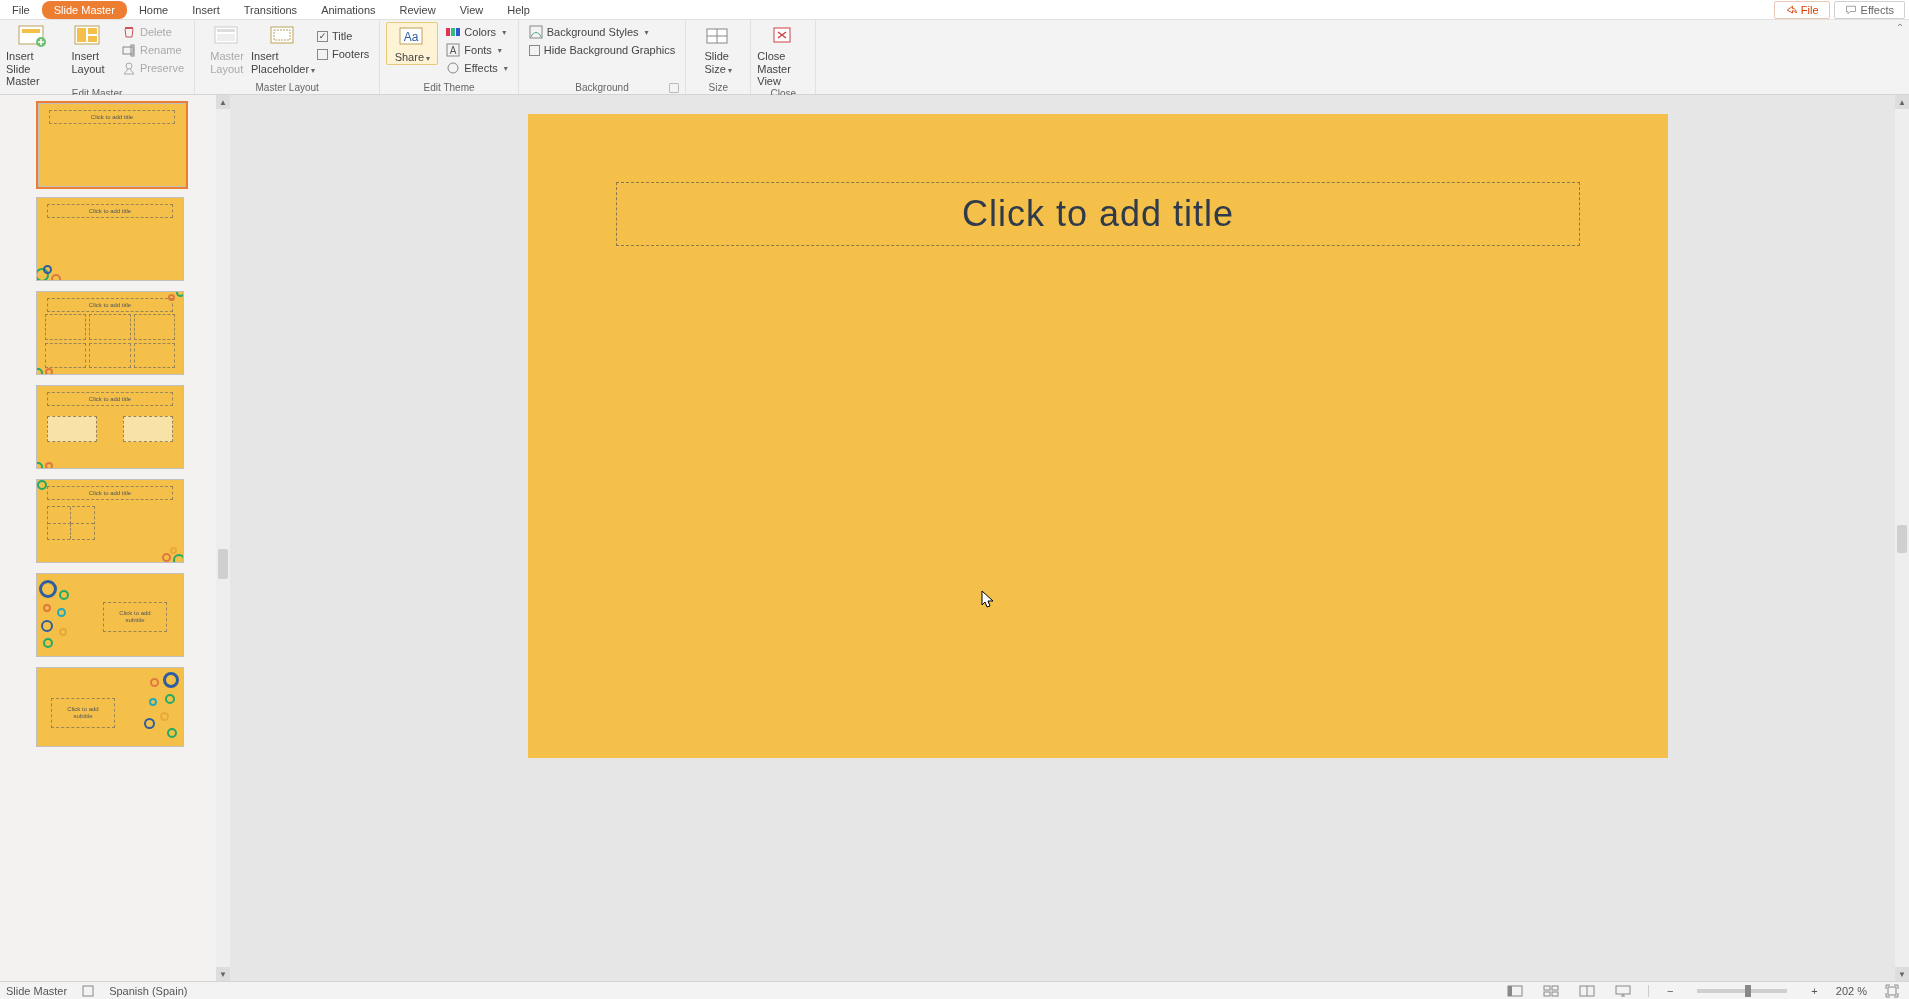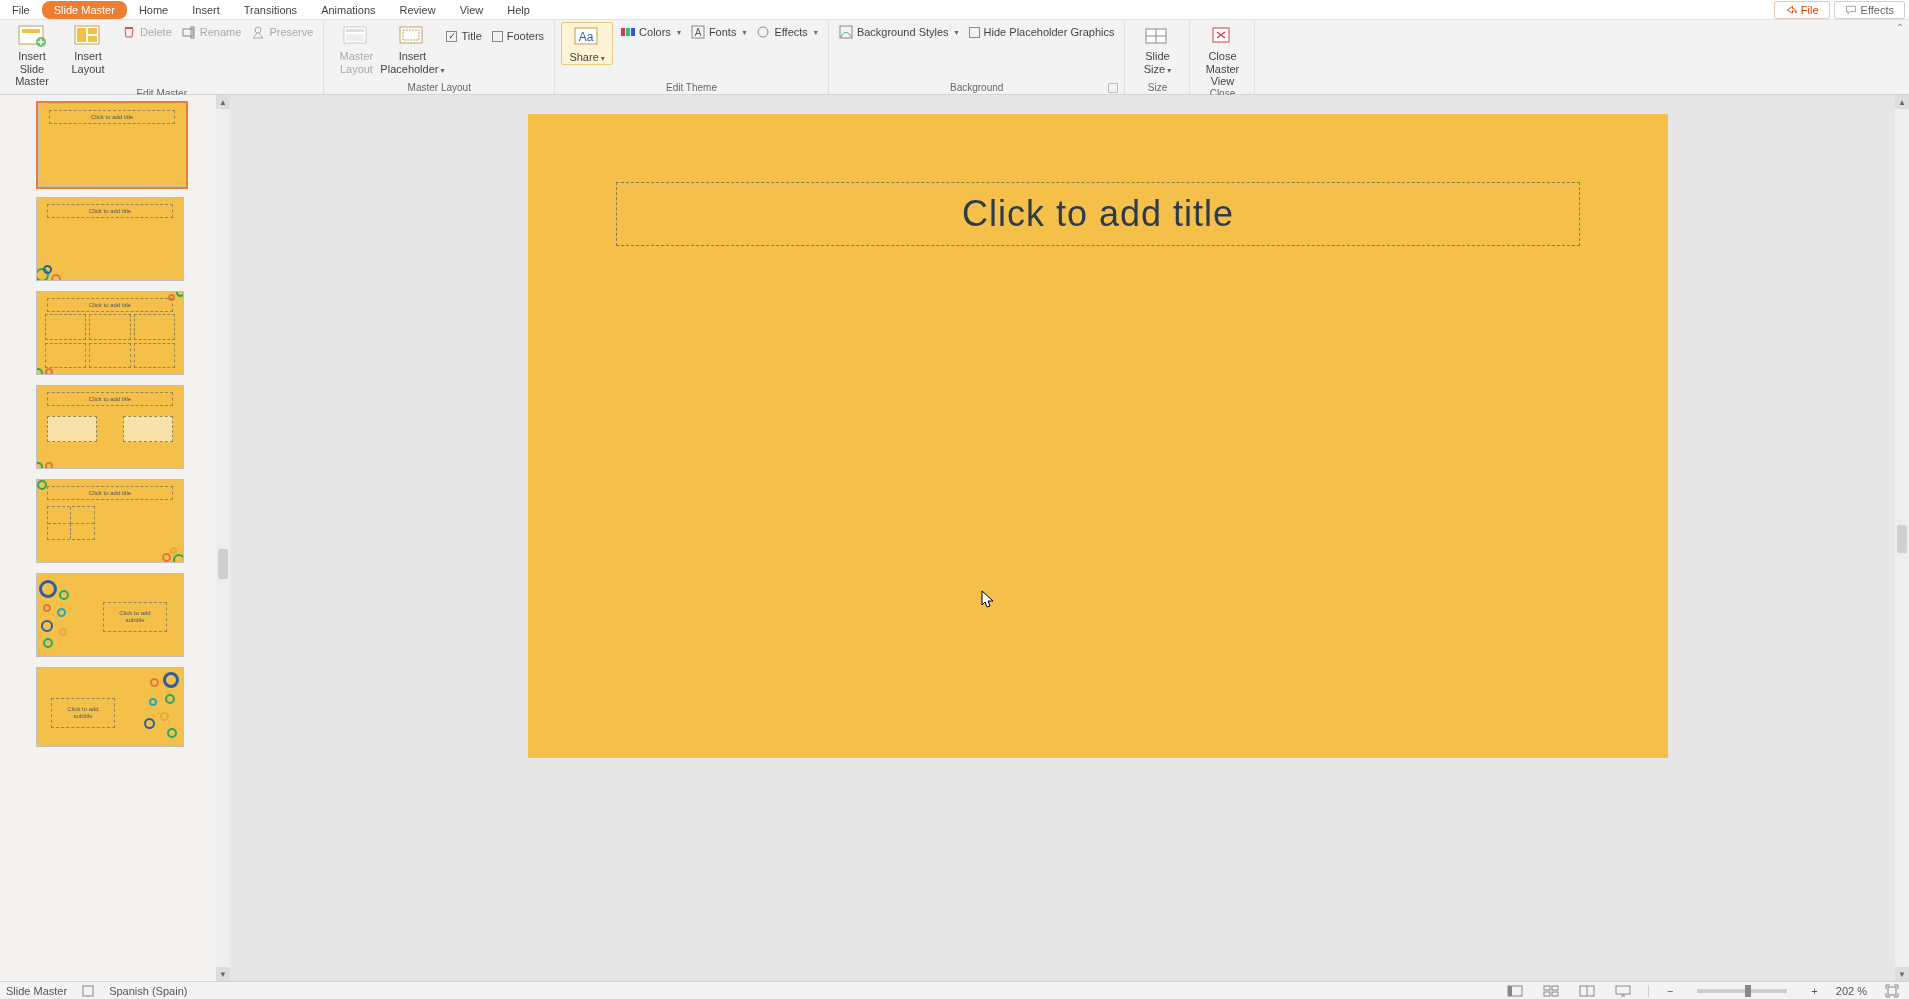--- a/index.html
+++ b/index.html
@@ -13,24 +13,24 @@
 .tabstrip .right-btn { display: flex; align-items: center; gap: 4px; padding: 2px 10px; border: 1px solid #d0d0d0; margin-right: 4px; border-radius: 2px; color: #666; }
 .tabstrip .right-btn.share { color: #d83b01; border-color: #e8c9b8; }
 .tabstrip .right-btn svg { width: 12px; height: 12px; }
 
 
 .ribbon { height: 75px; background: #f3f3f3; border-bottom: 1px solid #d4d4d4; display: flex; font-size: 11px; color: #444; }
 .group { display: flex; flex-direction: column; border-right: 1px solid #e1e1e1; padding: 2px 6px 0 6px; }
 .group-body { flex: 1; display: flex; align-items: flex-start; gap: 4px; }
 .group-label { text-align: center; font-size: 10px; color: #666; padding-bottom: 1px; position: relative; }
 .group-label .launcher { position: absolute; right: 0; bottom: 1px; width: 10px; height: 10px; border: 1px solid #bbb; border-radius: 1px; }
-.big-btn { display: flex; flex-direction: column; align-items: center; justify-content: flex-start; width: 52px; padding-top: 2px; cursor: pointer; text-align: center; line-height: 1.15; }
+.big-btn { display: flex; flex-direction: column; align-items: center; justify-content: flex-start; width: 52px; padding-top: 2px; cursor: pointer; line-height: 1.15; }
 .big-btn .ico { width: 32px; height: 24px; display: flex; align-items: center; justify-content: center; margin-bottom: 2px; }
 .big-btn.disabled { color: #aaa; }
-.stack { display: flex; flex-direction: row; gap: 2px; padding-top: 2px; }
+.stack { display: flex; flex-direction: column; gap: 2px; padding-top: 2px; }
 .small-btn { display: flex; align-items: center; gap: 4px; padding: 1px 4px; cursor: pointer; white-space: nowrap; }
 .small-btn.disabled { color: #aaa; }
 .small-btn .ico { width: 14px; height: 14px; display: flex; align-items: center; justify-content: center; }
 .chk { display: flex; align-items: center; gap: 4px; padding: 2px 4px; cursor: pointer; }
 .chk .box { width: 11px; height: 11px; border: 1px solid #888; display: flex; align-items: center; justify-content: center; }
 .chk .box.checked::after { content: "✓"; font-size: 9px; color: #444; line-height: 1; }
 .drop-caret { font-size: 8px; margin-left: 2px; color: #666; }
 
 
 svg { display: block; }
@@ -260,21 +260,21 @@
               <svg width="14" height="14" viewBox="0 0 14 14">
                 <path d="M2 12c2-6 8-6 10 0" fill="none" stroke="#5a8"></path>
                 <rect x="1" y="1" width="12" height="12" fill="none" stroke="#888"></rect>
               </svg>
             </span>
           <span>Background Styles</span>
             <span class="drop-caret">▾</span>
         </div>
         <div class="chk">
           <span class="box"></span>
-          <span>Hide Placeholder Graphics</span>
+          <span>Hide Background Graphics</span>
         </div>
       </div>
     </div>
     <div class="group-label"><span>Background</span><span class="launcher"></span></div>
   </div>
 
   <div class="group">
     <div class="group-body">
       <div class="big-btn">
         <span class="ico">

